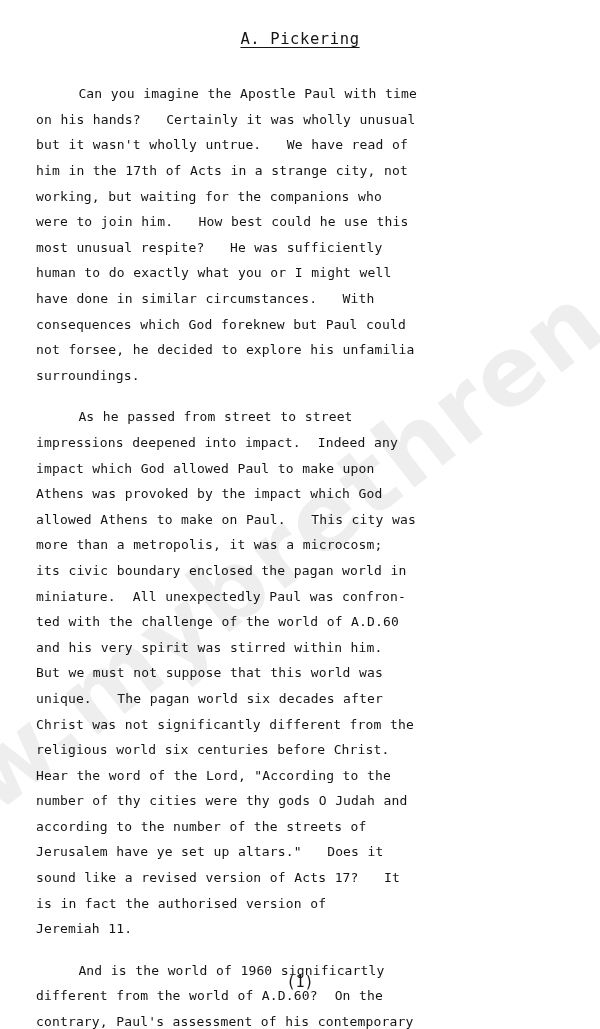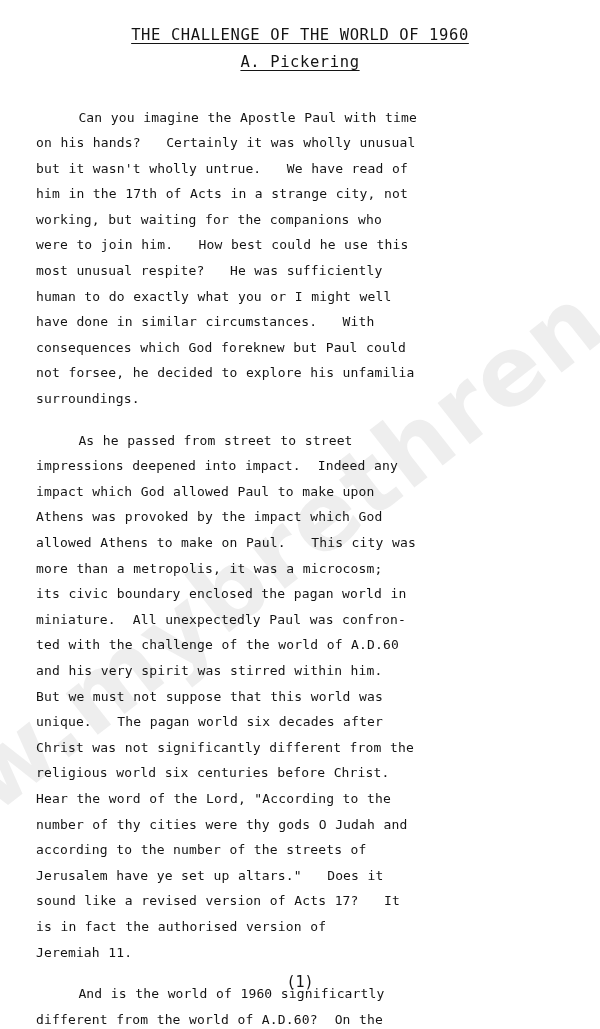--- a/index.html
+++ b/index.html
@@ -97,21 +97,20 @@
 
 <div id="page">
 
   <div id="watermark">
     <div class="wm-text">www.mybrethren.org</div>
   </div>
 
   <div id="content">
 
     <div class="title-block">
-      <span class="title-line"><span class="doc-title">THE CHALLENGE OF THE WORLD OF 1960</span></span>
       <span class="title-line"><span class="doc-author">A. Pickering</span></span>
     </div>
 
     <p class="para">     Can you imagine the Apostle Paul with time
 on his hands?   Certainly it was wholly unusual
 but it wasn't wholly untrue.   We have read of
 him in the 17th of Acts in a strange city, not
 working, but waiting for the companions who
 were to join him.   How best could he use this
 most unusual respite?   He was sufficiently

